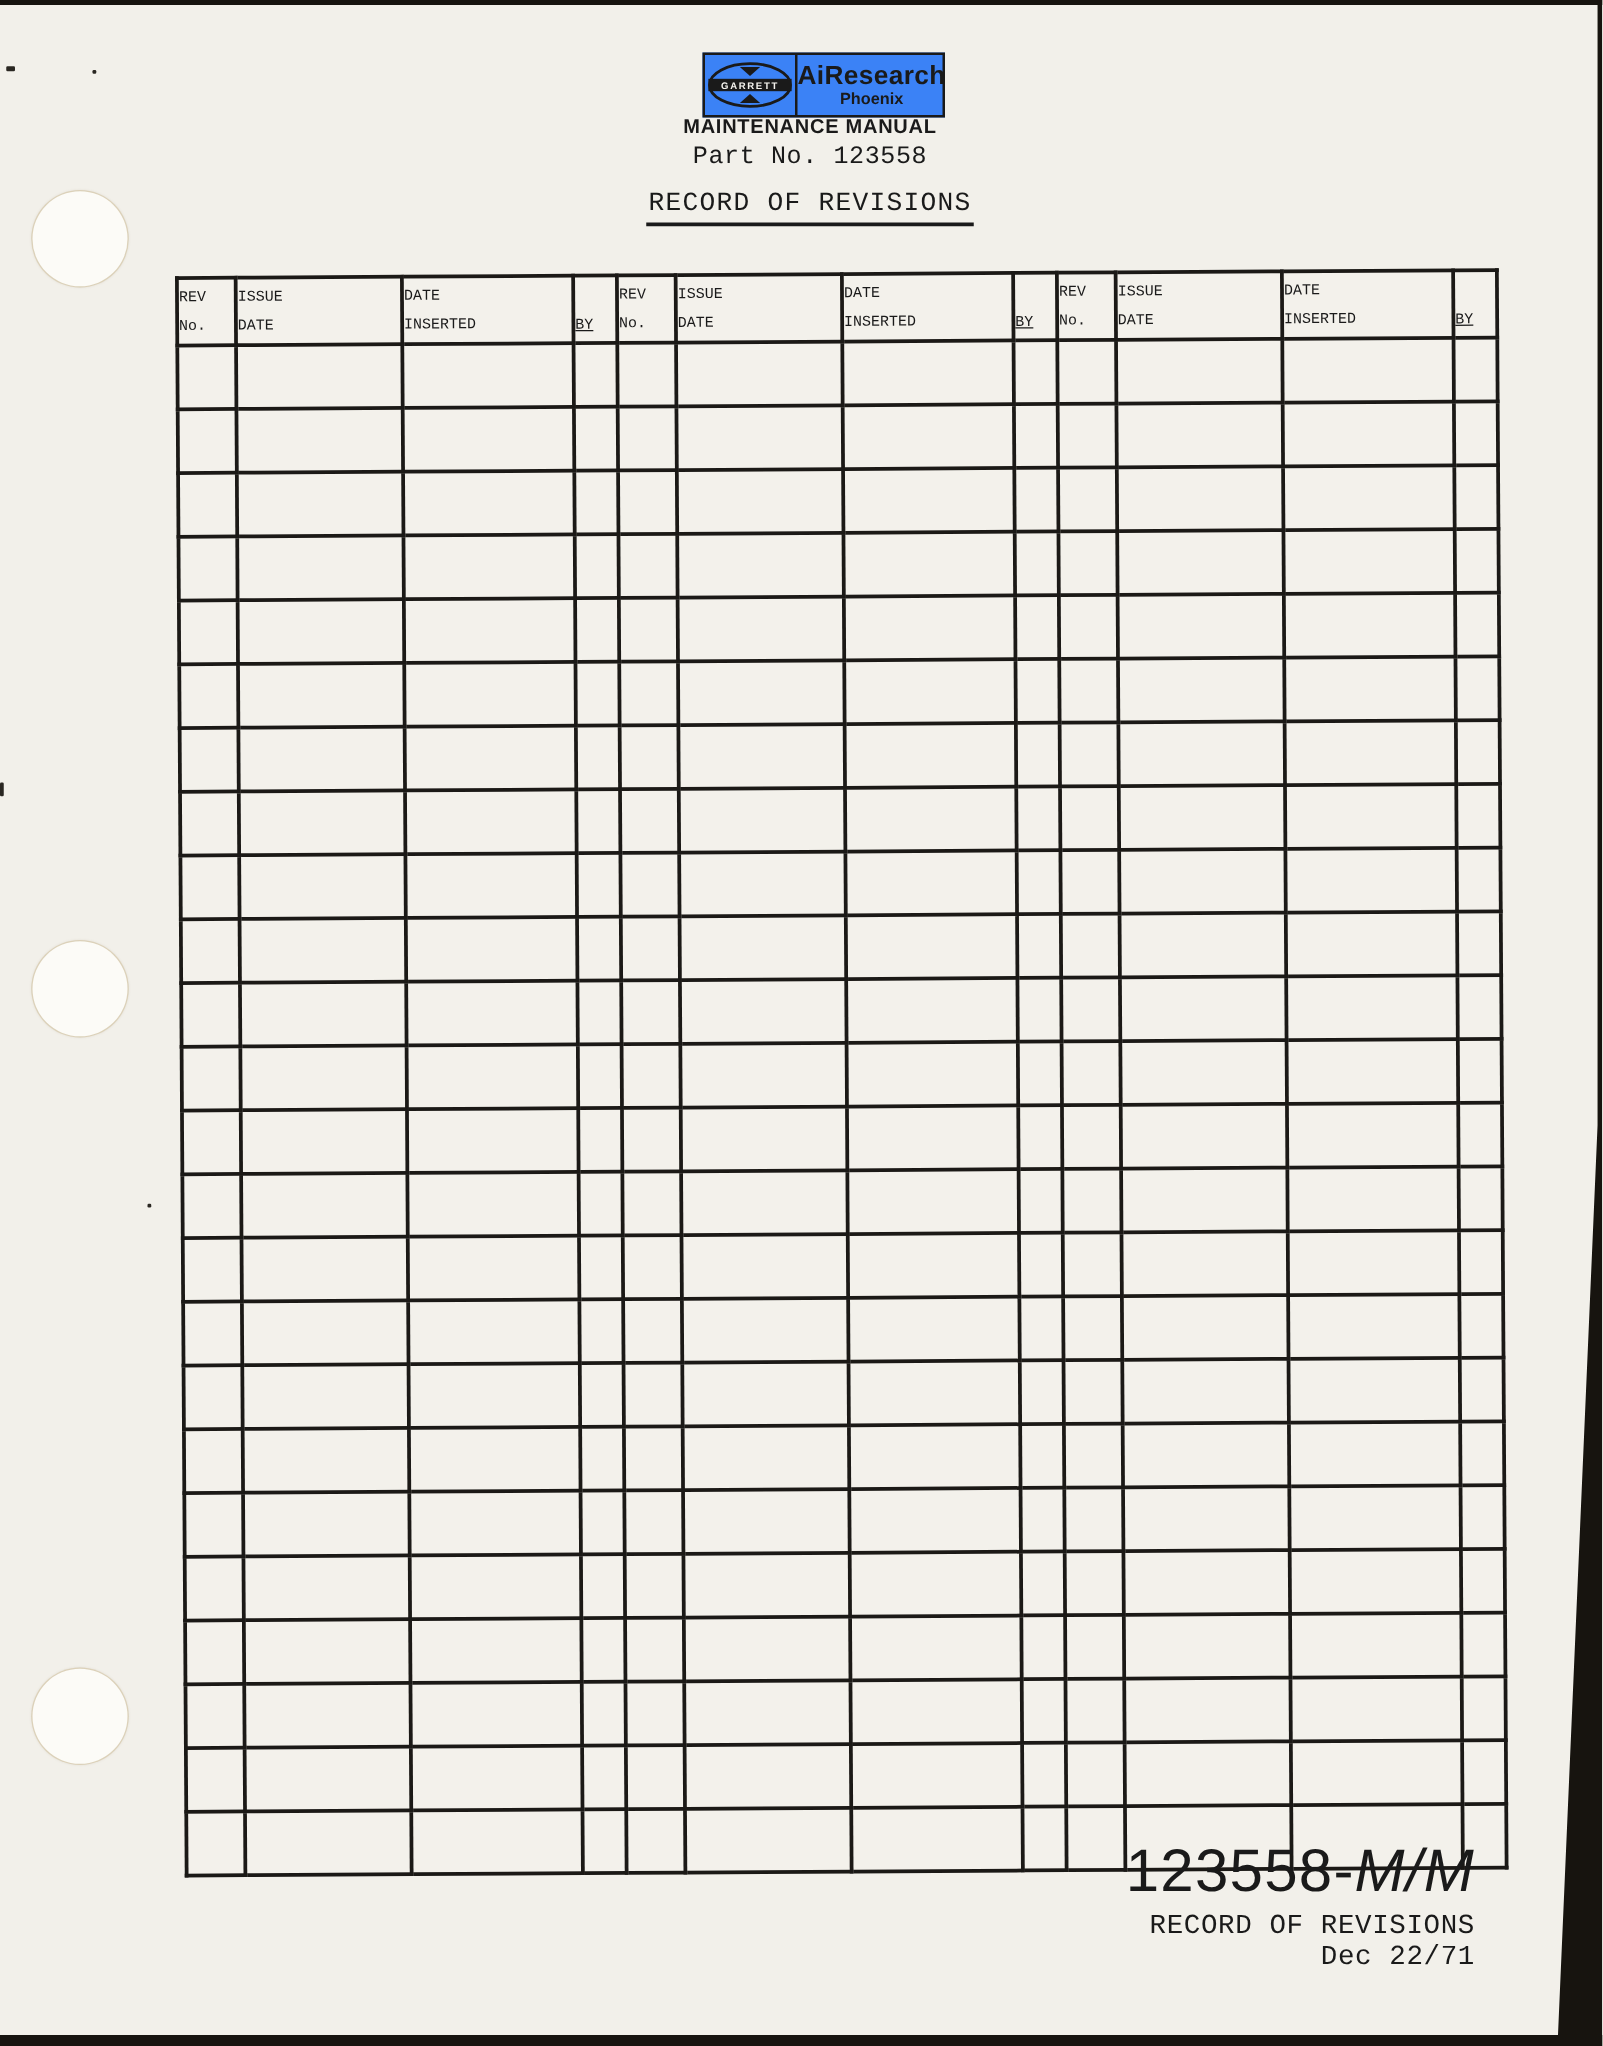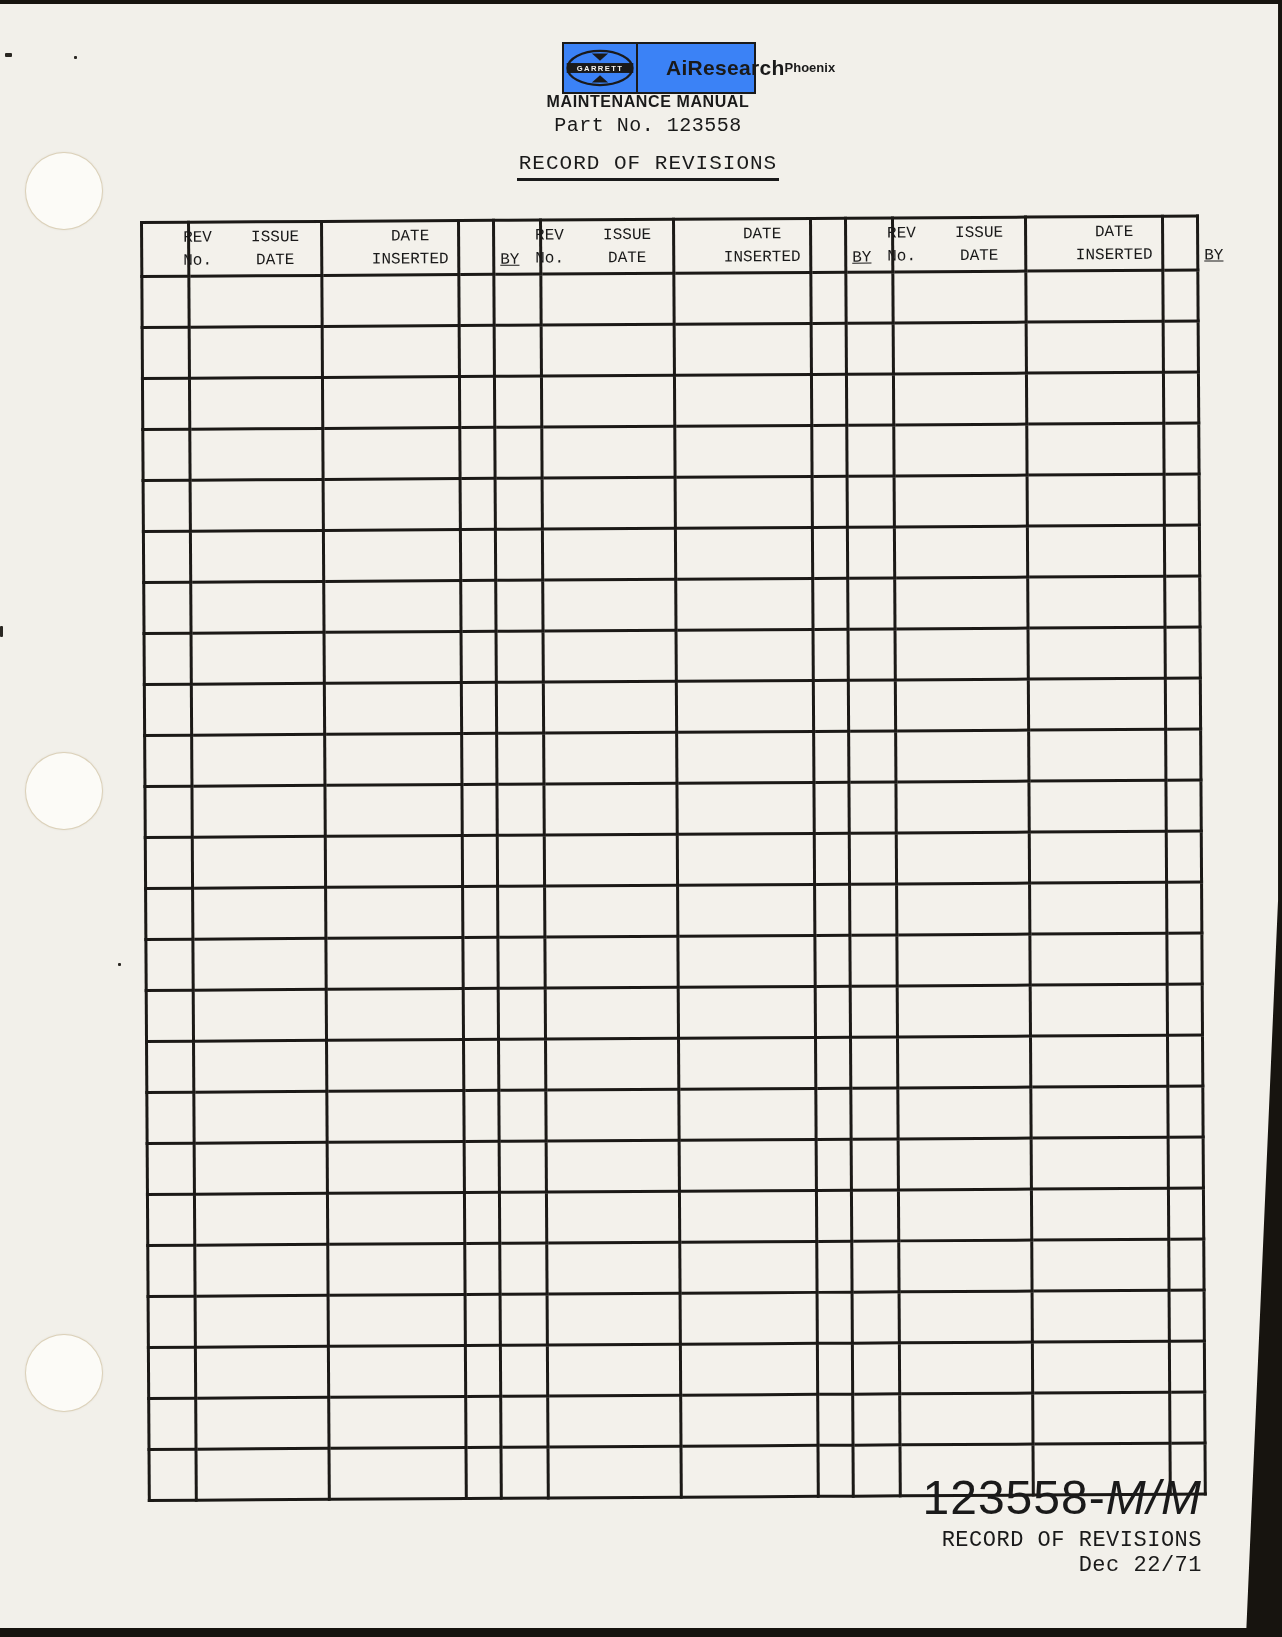--- a/index.html
+++ b/index.html
@@ -43,24 +43,23 @@
     position:absolute; left:562px; top:42px;
     width:190px; height:48px;
     border:2px solid #1a1a1a;
     display:flex; background:#3b82f6;
   }
   .logo-left {
     width:82px; border-right:2px solid #1a1a1a;
     display:flex; align-items:center; justify-content:center;
   }
   .logo-right {
-    flex:1; display:flex; 
+    flex:1; display:flex; flex-direction:column;
     align-items:center; justify-content:center;
     font-family:"Liberation Sans","DejaVu Sans",sans-serif;
-    padding-left:28px;
   }
   .brand-name { font-weight:700; font-size:21px; line-height:22px; letter-spacing:.3px; }
   .brand-city { font-weight:700; font-size:13px; line-height:14px; }
   .manual-type {
     position:absolute; left:0; top:93px; width:1296px;
     text-align:center;
     font-family:"Liberation Sans","DejaVu Sans",sans-serif;
     font-weight:700; font-size:16px; letter-spacing:.6px;
   }
   .part-no {
@@ -85,35 +84,34 @@
     table-layout: fixed;
     width: 1056px;
     background:#f3f1eb;
   }
   .rev-table th, .rev-table td {
     border:3px solid #1b1916;
     padding:0;
     font-weight:400;
   }
   .rev-table th {
-    font-size:16px; line-height:23px;
-    text-align:center; vertical-align:middle;
+    font-size:12px; line-height:23px;
+    text-align:left; vertical-align:middle;
     height:50px;
-    padding-left:40px;
   }
   .rev-table th.col-by { vertical-align:bottom; padding-bottom:1px;text-decoration:underline; }
   .rev-table td { height:48px; }
   col.c-rev      { width:47px; }
   col.c-issue    { width:133px; }
   col.c-inserted { width:137px; }
   col.c-by       { width:35px; }
 
   
   .footer-block {
-    position:absolute; right:80px; top:1472px;
+    position:absolute; right:102px; top:1472px;
     text-align:right;
   }
   .doc-number {
     font-family:"Liberation Sans","DejaVu Sans",sans-serif;
     font-size:48px; line-height:52px; letter-spacing:1px;
     white-space:nowrap;
   }
   .doc-number .suffix { font-style:italic; }
   .footer-title { font-size:22px; line-height:25px; margin-top:4px; letter-spacing:.5px; }
   .footer-date  { font-size:22px; line-height:25px; letter-spacing:.5px; }

